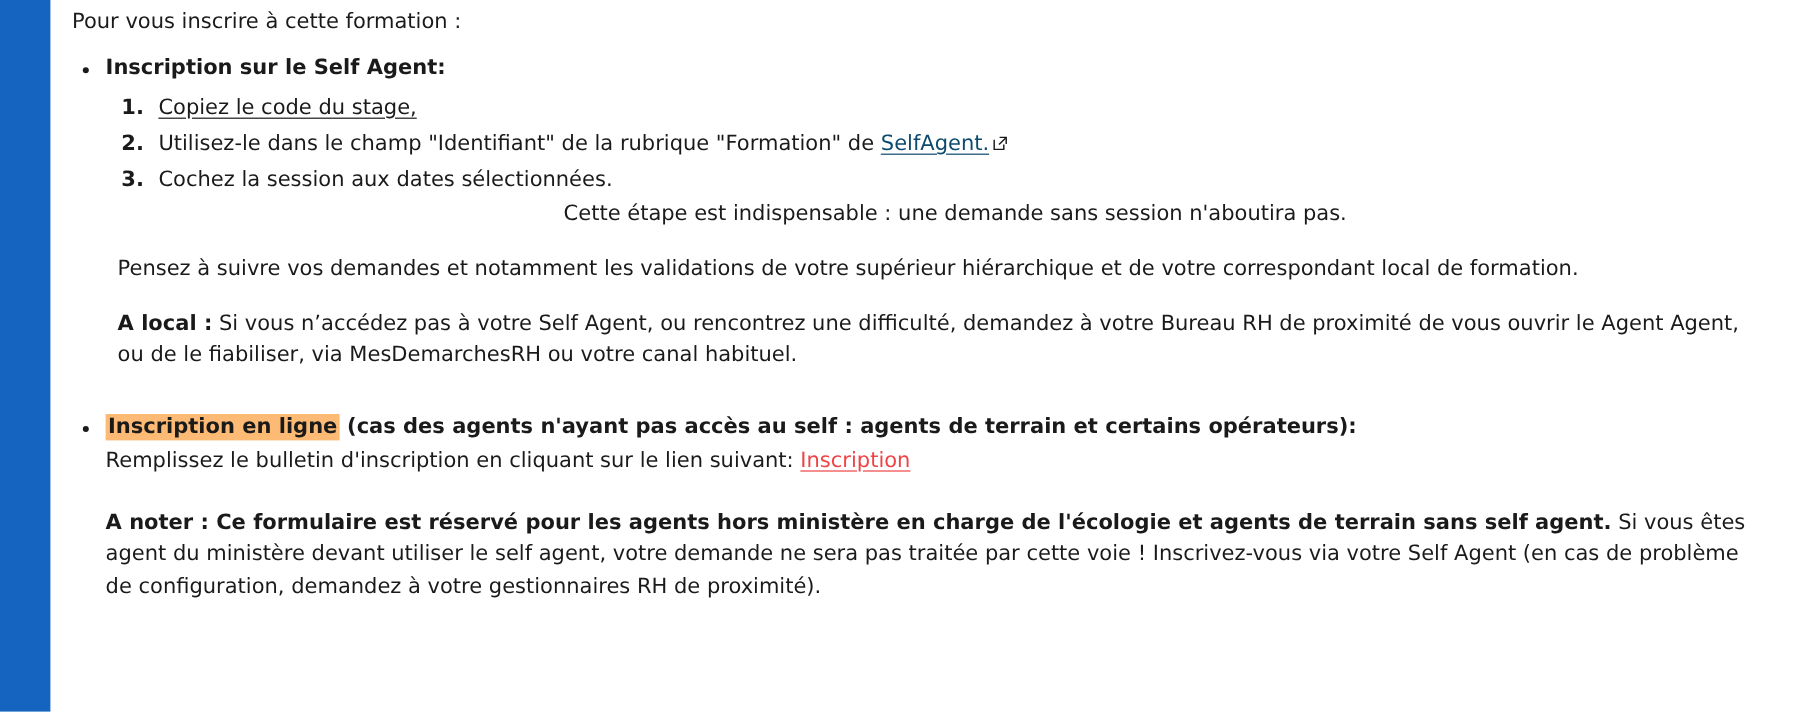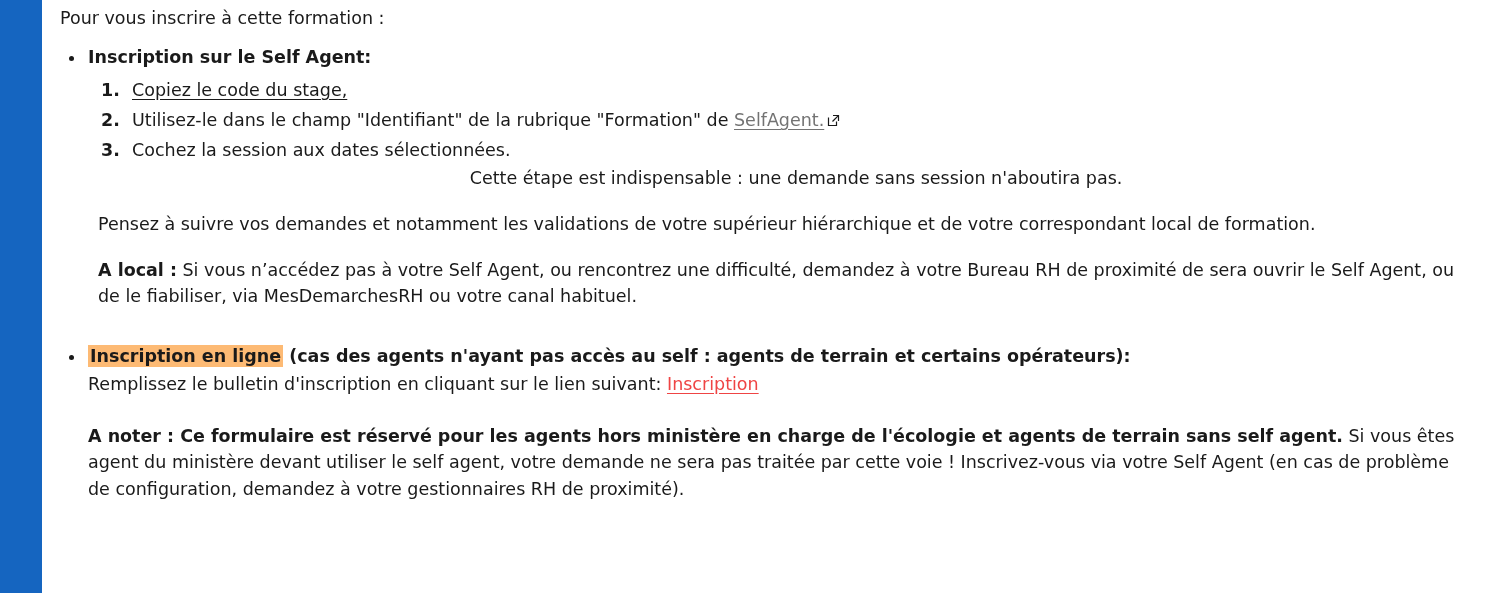--- a/index.html
+++ b/index.html
@@ -129,35 +129,35 @@
     <ul class="bullets">
 
       <li>
         <div class="bullet-title">Inscription sur le Self Agent:</div>
 
         <ol class="steps">
           <li>
             <span class="underline">Copiez le code du stage,</span>
           </li>
           <li>
-            <span>Utilisez-le dans le champ "Identifiant" de la rubrique "Formation" de </span><a class="underline" href="#" style="color:#737373;">SelfAgent.</a><span class="ext-icon"><svg width="13" height="13" viewBox="0 0 13 13">
+            <span>Utilisez-le dans le champ "Identifiant" de la rubrique "Formation" de </span><a class="underline" href="#" style="color:#0c4a6e;">SelfAgent.</a><span class="ext-icon"><svg width="13" height="13" viewBox="0 0 13 13">
                   <path d="M1.5 3.5 L1.5 11.5 L9.5 11.5 L9.5 7.5" fill="none" stroke="#1a1a1a" stroke-width="1.2"></path>
                   <path d="M6 1.5 L11.5 1.5 L11.5 7" fill="none" stroke="#1a1a1a" stroke-width="1.2"></path>
                   <path d="M5.5 7.5 L11.3 1.7" fill="none" stroke="#1a1a1a" stroke-width="1.2"></path>
                 </svg></span>
           </li>
           <li>
             <span>Cochez la session aux dates sélectionnées.</span>
             <span class="step-sub">Cette étape est indispensable : une demande sans session n'aboutira pas.</span>
           </li>
         </ol>
 
         <p class="para indent-body" style="padding-left:10px;">Pensez à suivre vos demandes et notamment les validations de votre supérieur hiérarchique et de votre correspondant local de formation.</p>
 
-        <p class="para indent-body" style="padding-left:10px;"><span class="note-label">A local :</span><span> Si vous n’accédez pas à votre Self Agent, ou rencontrez une difficulté, demandez à votre Bureau RH de proximité de sera ouvrir le Self Agent, ou de le fiabiliser, via MesDemarchesRH ou votre canal habituel.</span></p>
+        <p class="para indent-body" style="padding-left:10px;"><span class="note-label">A local :</span><span> Si vous n’accédez pas à votre Self Agent, ou rencontrez une difficulté, demandez à votre Bureau RH de proximité de vous ouvrir le Agent Agent, ou de le fiabiliser, via MesDemarchesRH ou votre canal habituel.</span></p>
       </li>
 
       <li class="block-2">
         <div class="bullet-title"><span class="highlight">Inscription en ligne</span><span> (cas des agents n'ayant pas accès au self : agents de terrain et certains opérateurs):</span></div>
         <div class="sub-line"><span>Remplissez le bulletin d'inscription en cliquant sur le lien suivant: </span><a class="underline" href="#" style="color:#ef4444;">Inscription</a></div>
       </li>
 
     </ul>
 
     <p class="para final-note" style="padding-left:28px;"><span class="note-label">A noter : Ce formulaire est réservé pour les agents hors ministère en charge de l'écologie et agents de terrain sans self agent.</span><span> Si vous êtes agent du ministère devant utiliser le self agent, votre demande ne sera pas traitée par cette voie ! Inscrivez-vous via votre Self Agent (en cas de problème de configuration, demandez à votre gestionnaires RH de proximité).</span></p>

